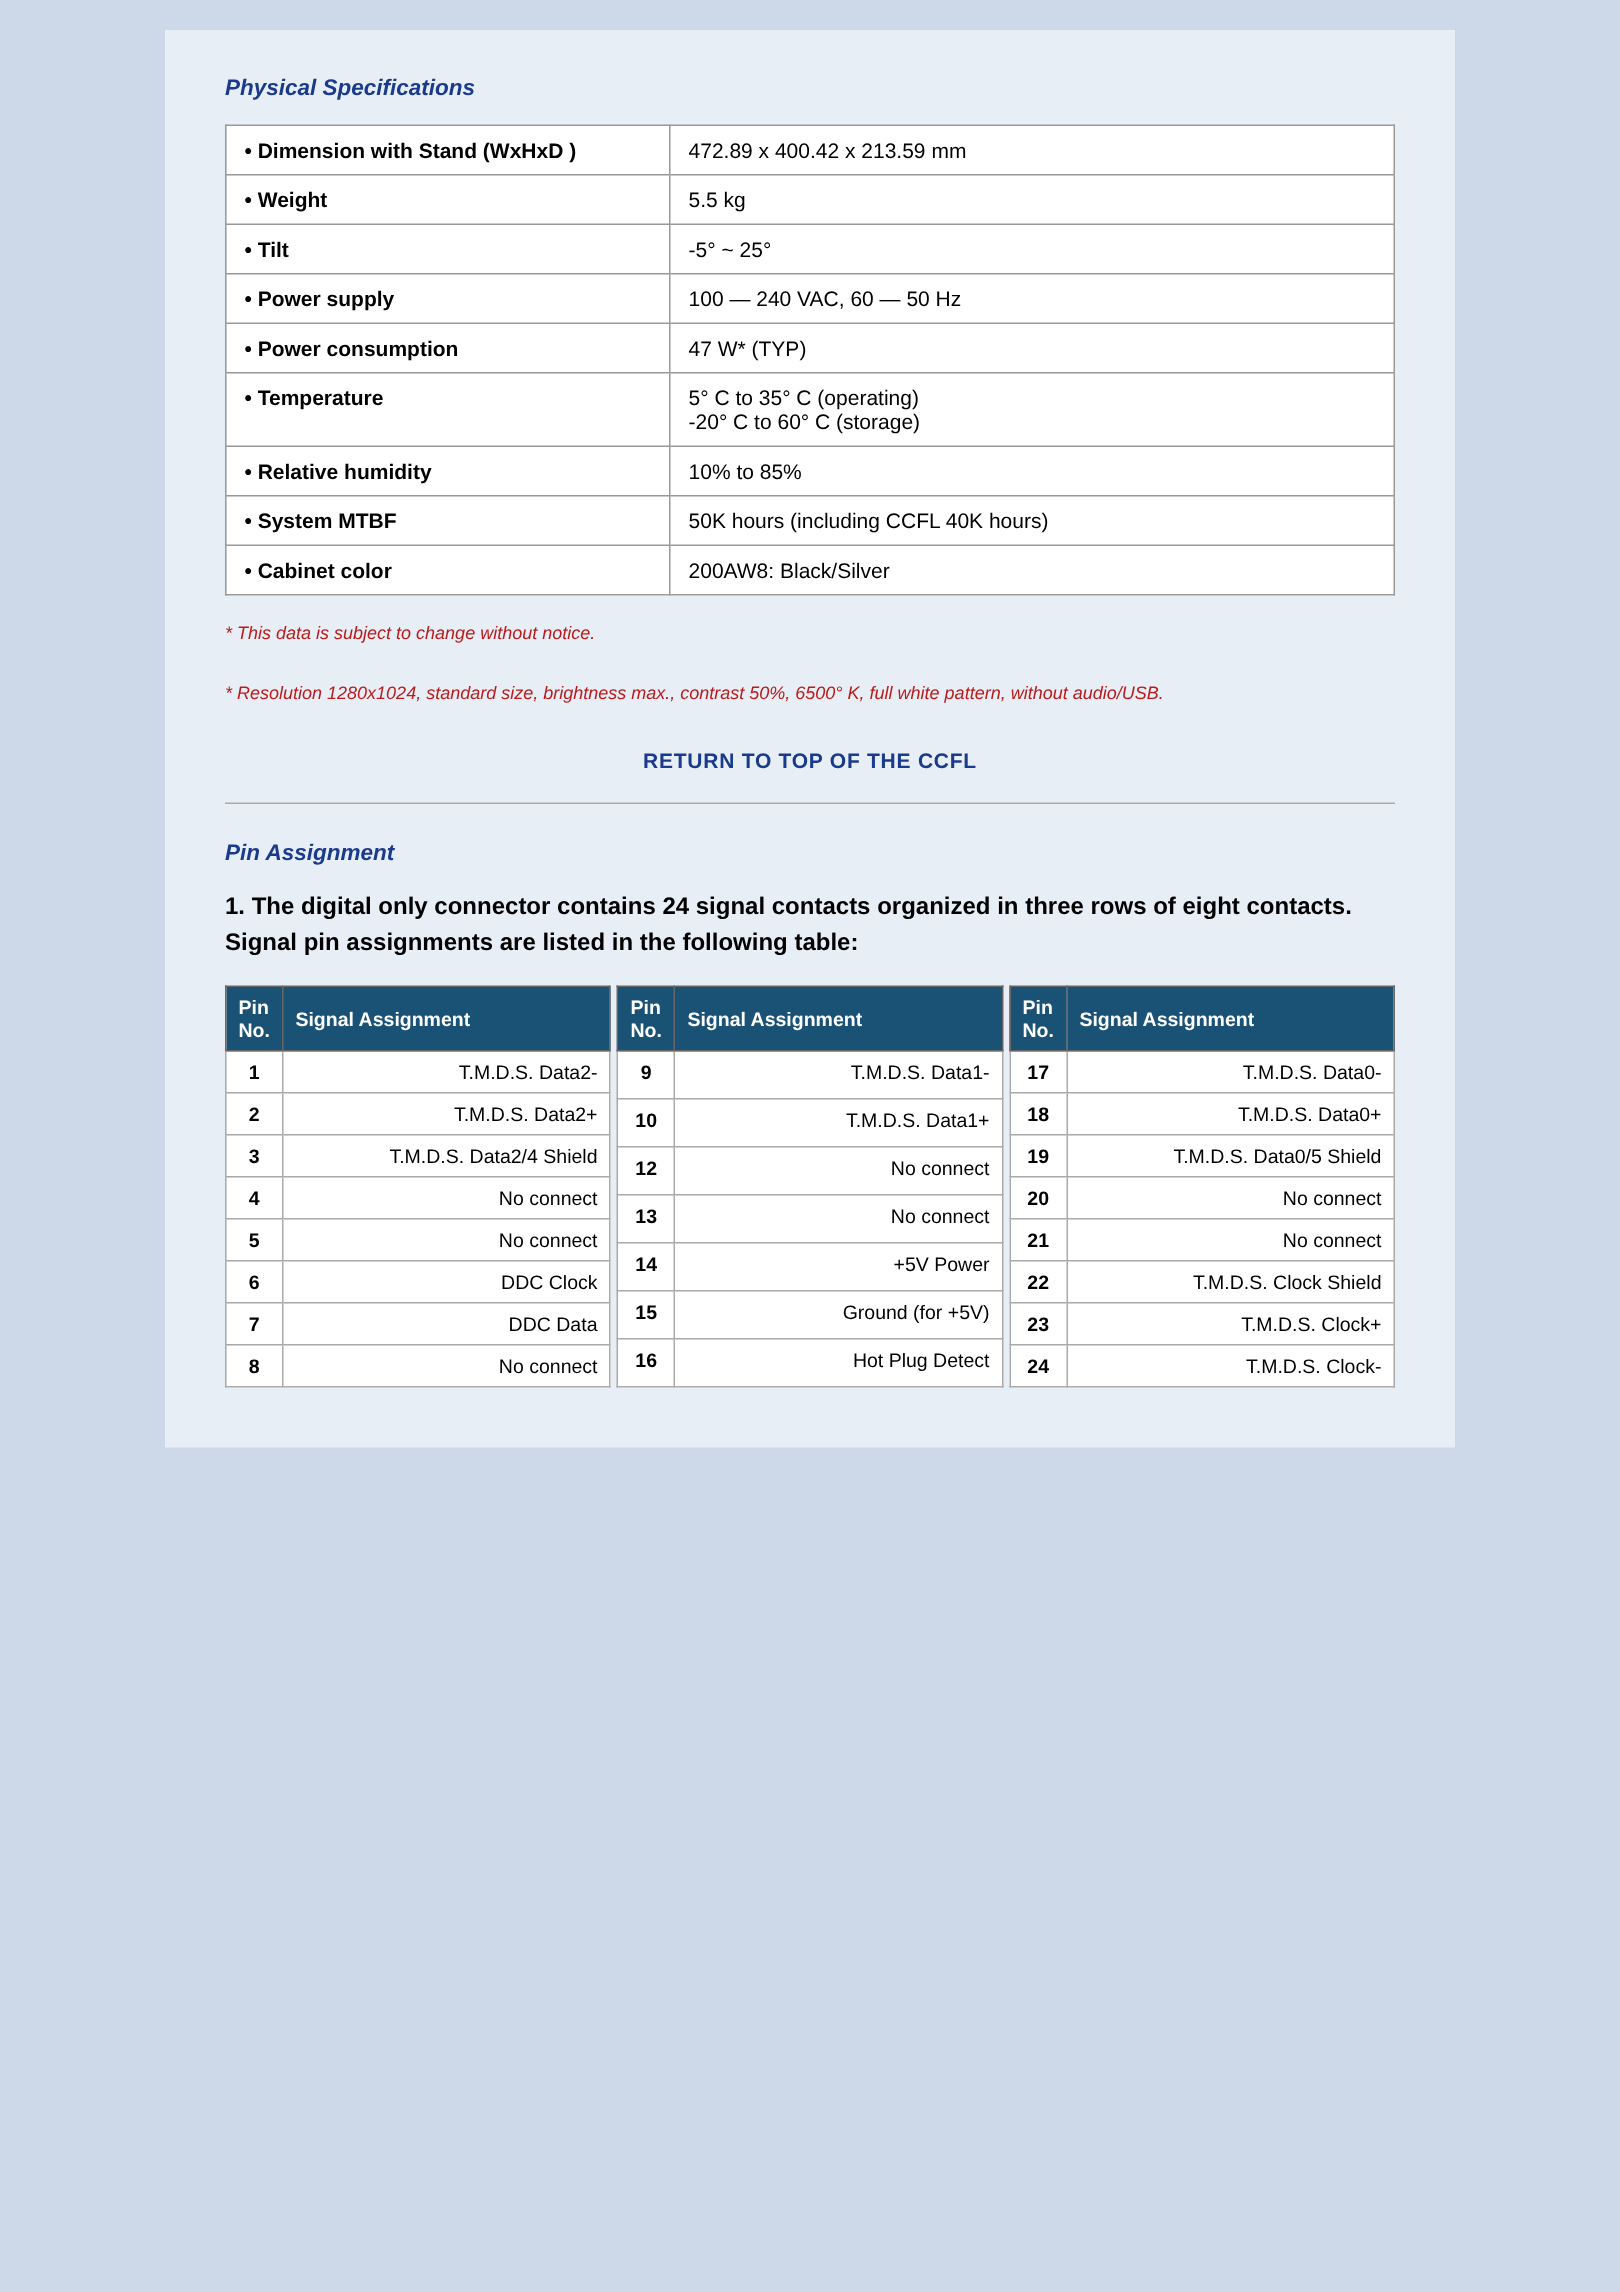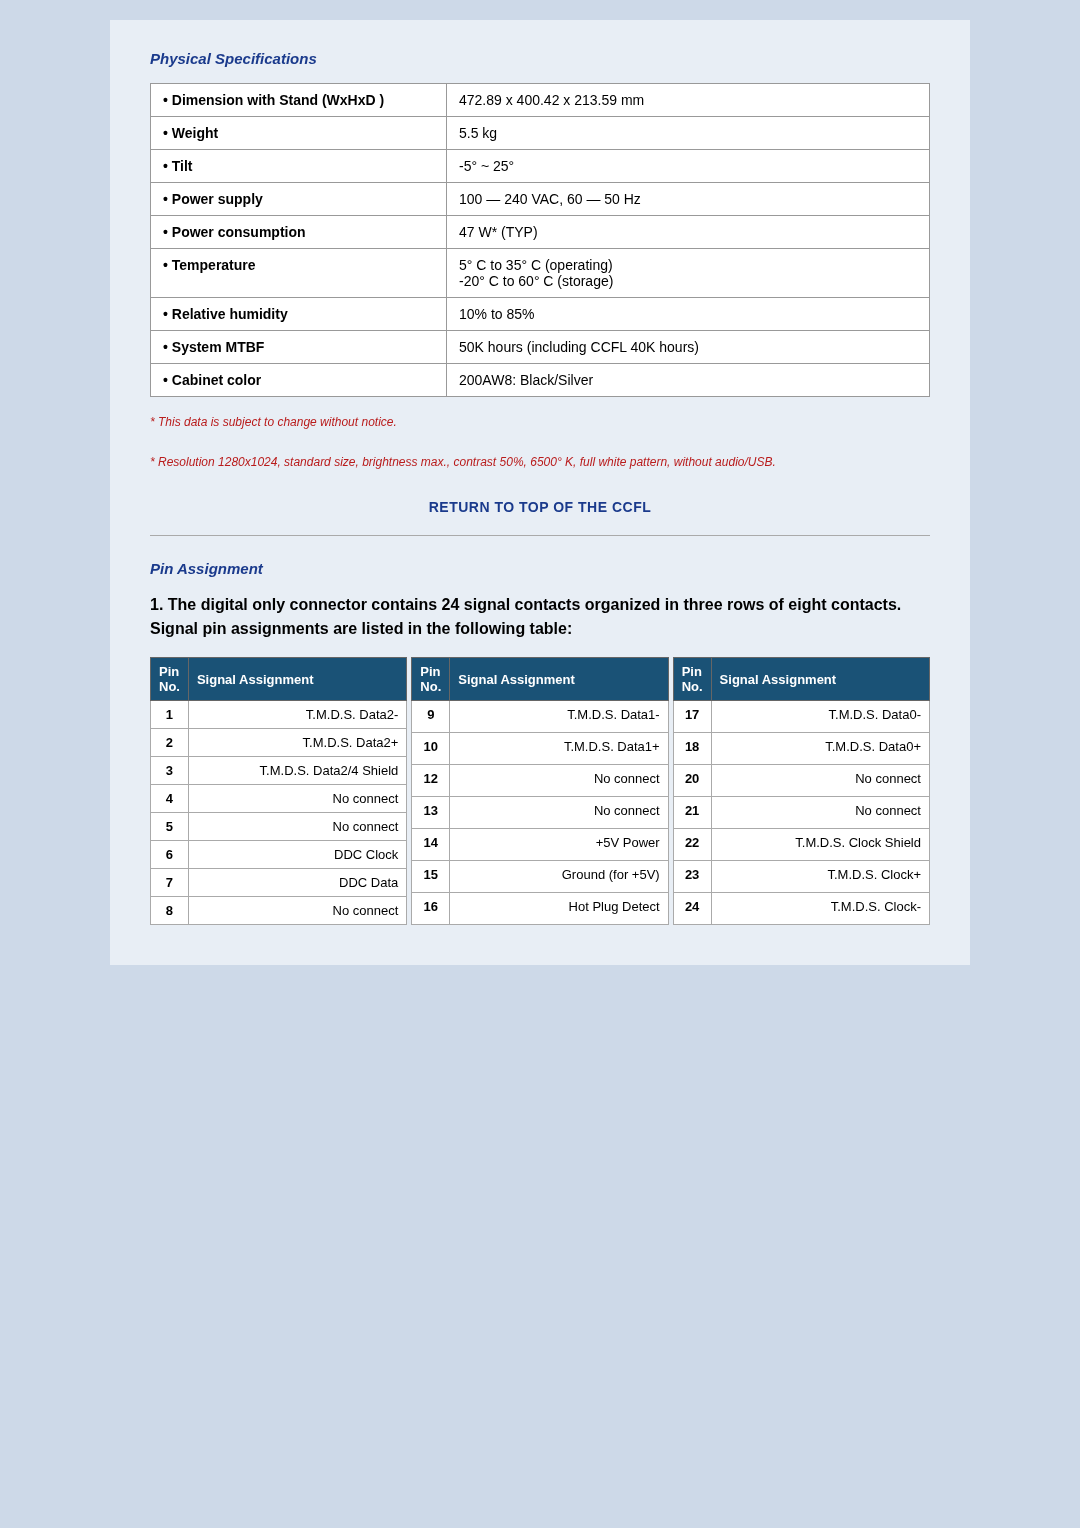--- a/index.html
+++ b/index.html
@@ -255,20 +255,24 @@
         <tbody id="pin-tbody-3">
             <tr>
               <td>17</td>
               <td>T.M.D.S. Data0-</td>
             </tr>
             <tr>
               <td>18</td>
               <td>T.M.D.S. Data0+</td>
             </tr>
             <tr>
+              <td>19</td>
+              <td>T.M.D.S. Data0/5 Shield</td>
+            </tr>
+            <tr>
               <td>20</td>
               <td>No connect</td>
             </tr>
             <tr>
               <td>21</td>
               <td>No connect</td>
             </tr>
             <tr>
               <td>22</td>
               <td>T.M.D.S. Clock Shield</td>

